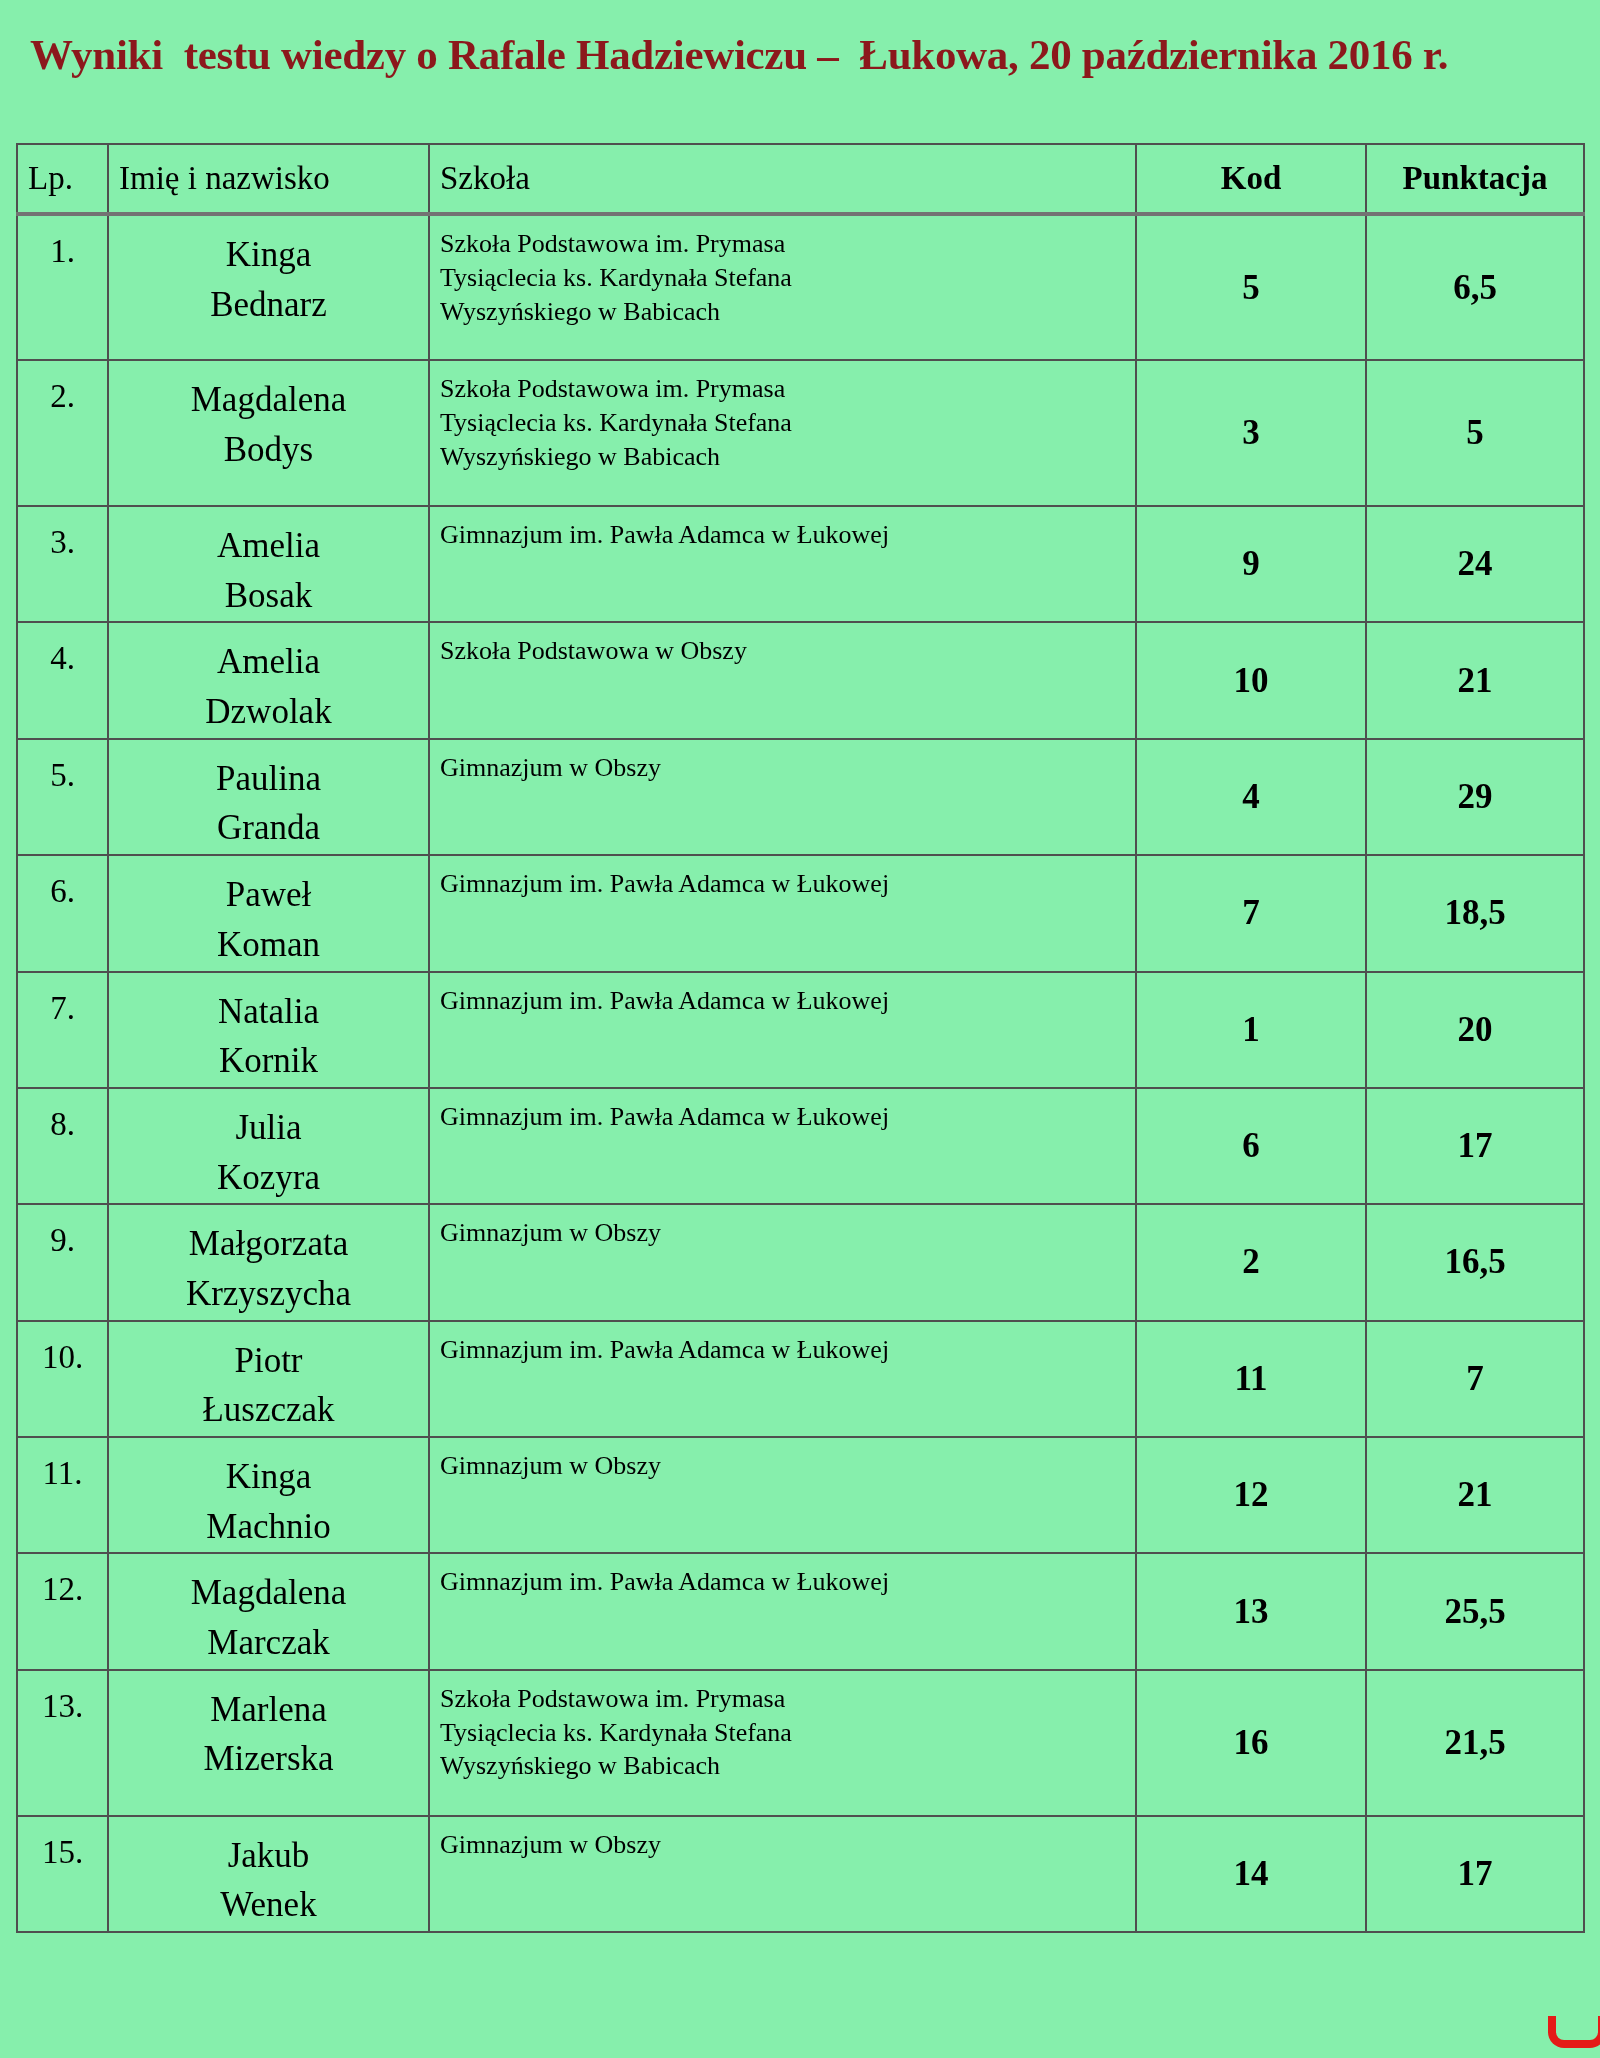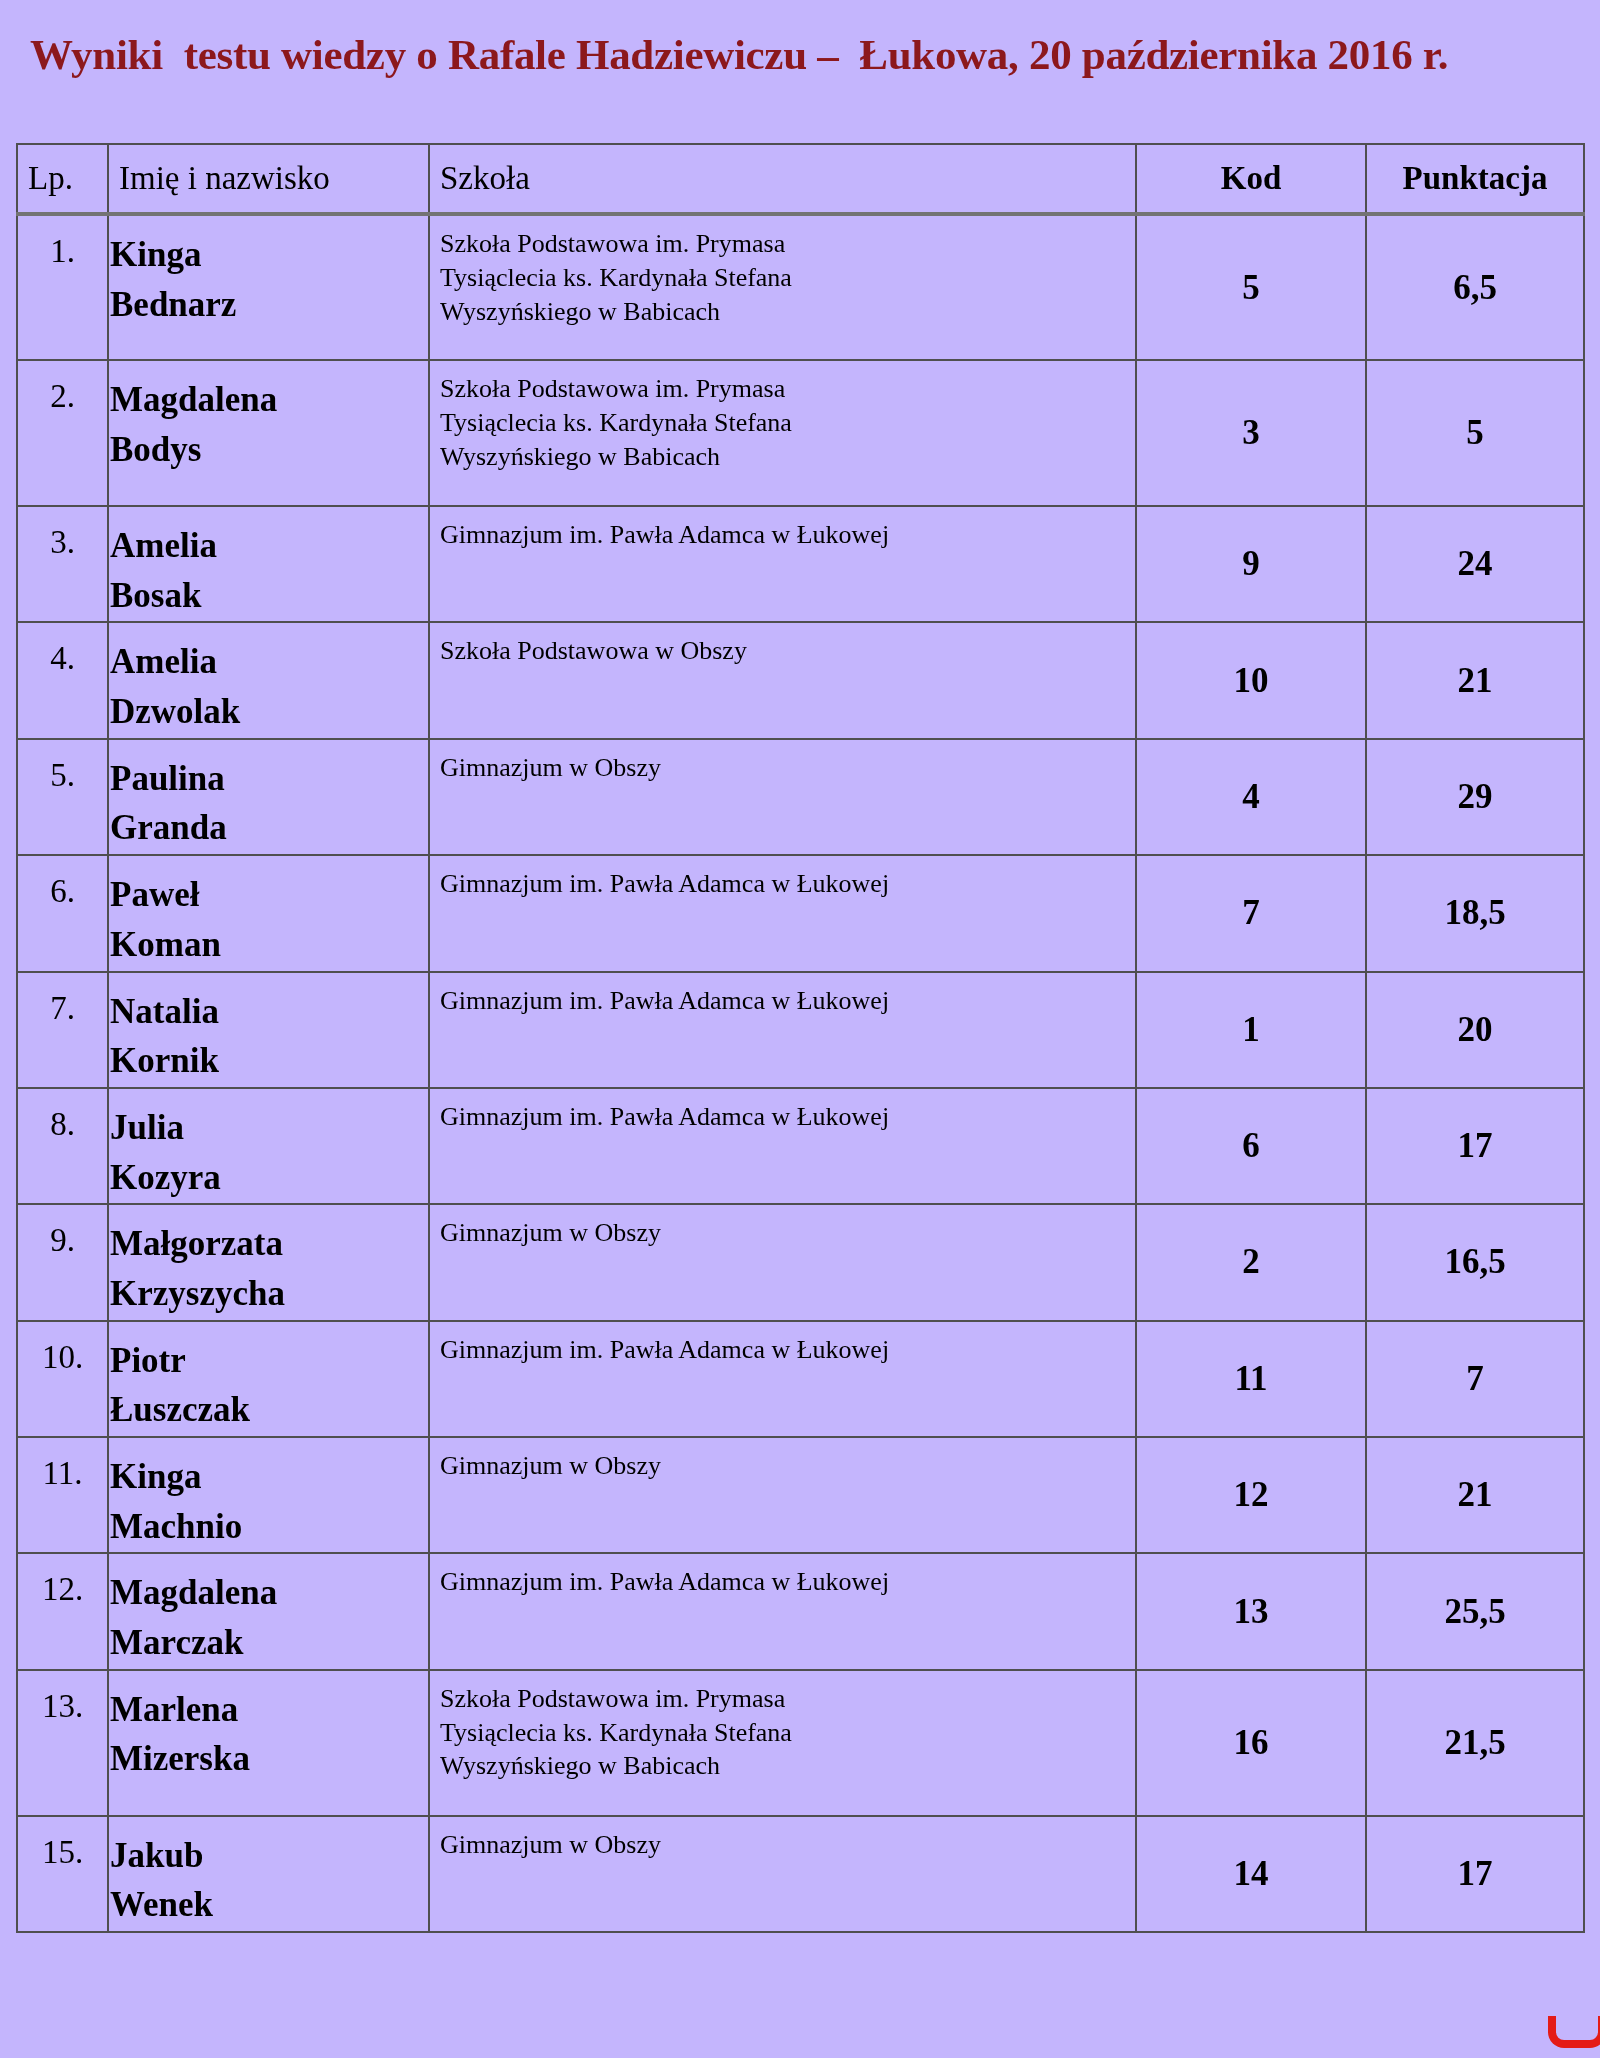--- a/index.html
+++ b/index.html
@@ -1,20 +1,20 @@
 <!DOCTYPE html>
 <html lang="pl"><head>
 <meta charset="utf-8">
 <style>
   html, body { margin: 0; padding: 0; background: #ffffff; }
   .page {
     position: relative;
     width: 1600px;
     height: 2058px;
-    background: #c4b5fd;
+    background: #86efac;
     font-family: "Liberation Serif", "DejaVu Serif", serif;
     color: #000000;
     overflow: hidden;
   }
   .doc-title {
     position: absolute;
     left: 30px;
     top: 30px;
     font-size: 43px;
     font-weight: bold;
@@ -51,23 +51,24 @@
   }
   tr.regular { height: 115px; }
   tr.tall { height: 146px; }
   td.lp {
     text-align: center;
     vertical-align: top;
     padding-top: 17px;
     font-size: 33px;
   }
   td.name {
+    text-align: center;
     vertical-align: top;
     padding-top: 14px;
-    font-weight: bold;
+    font-weight: normal;
     font-size: 35px;
     line-height: 1.42;
     white-space: pre-line;
     margin-left: 14px;
   }
   td.school {
     text-align: left;
     vertical-align: top;
     padding: 11px 6px 0 10px;
     font-size: 26px;

